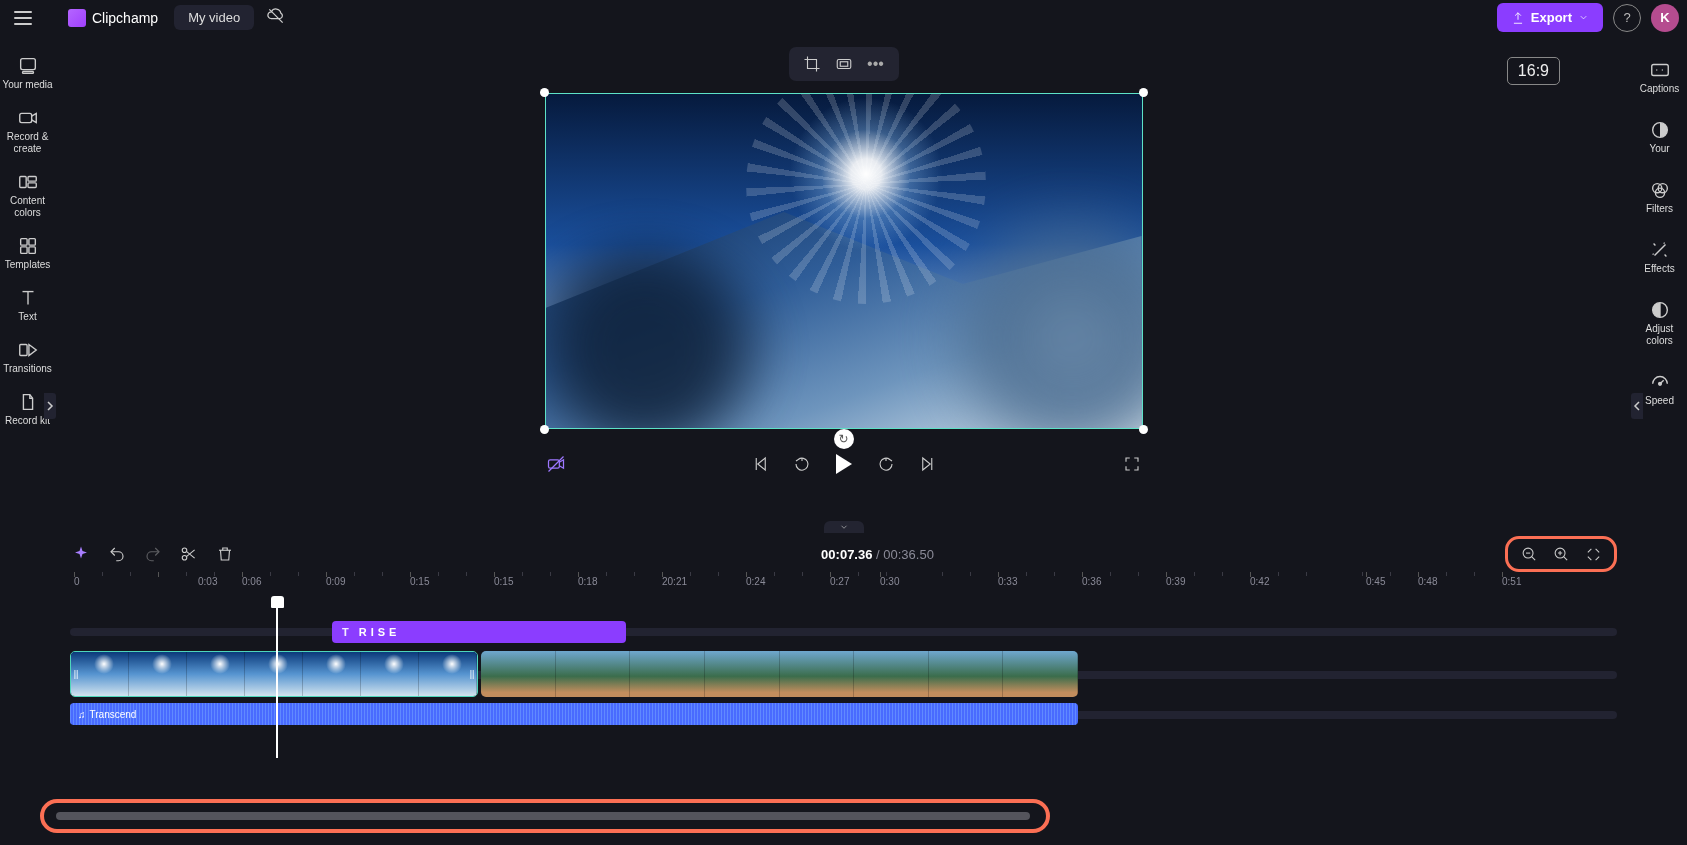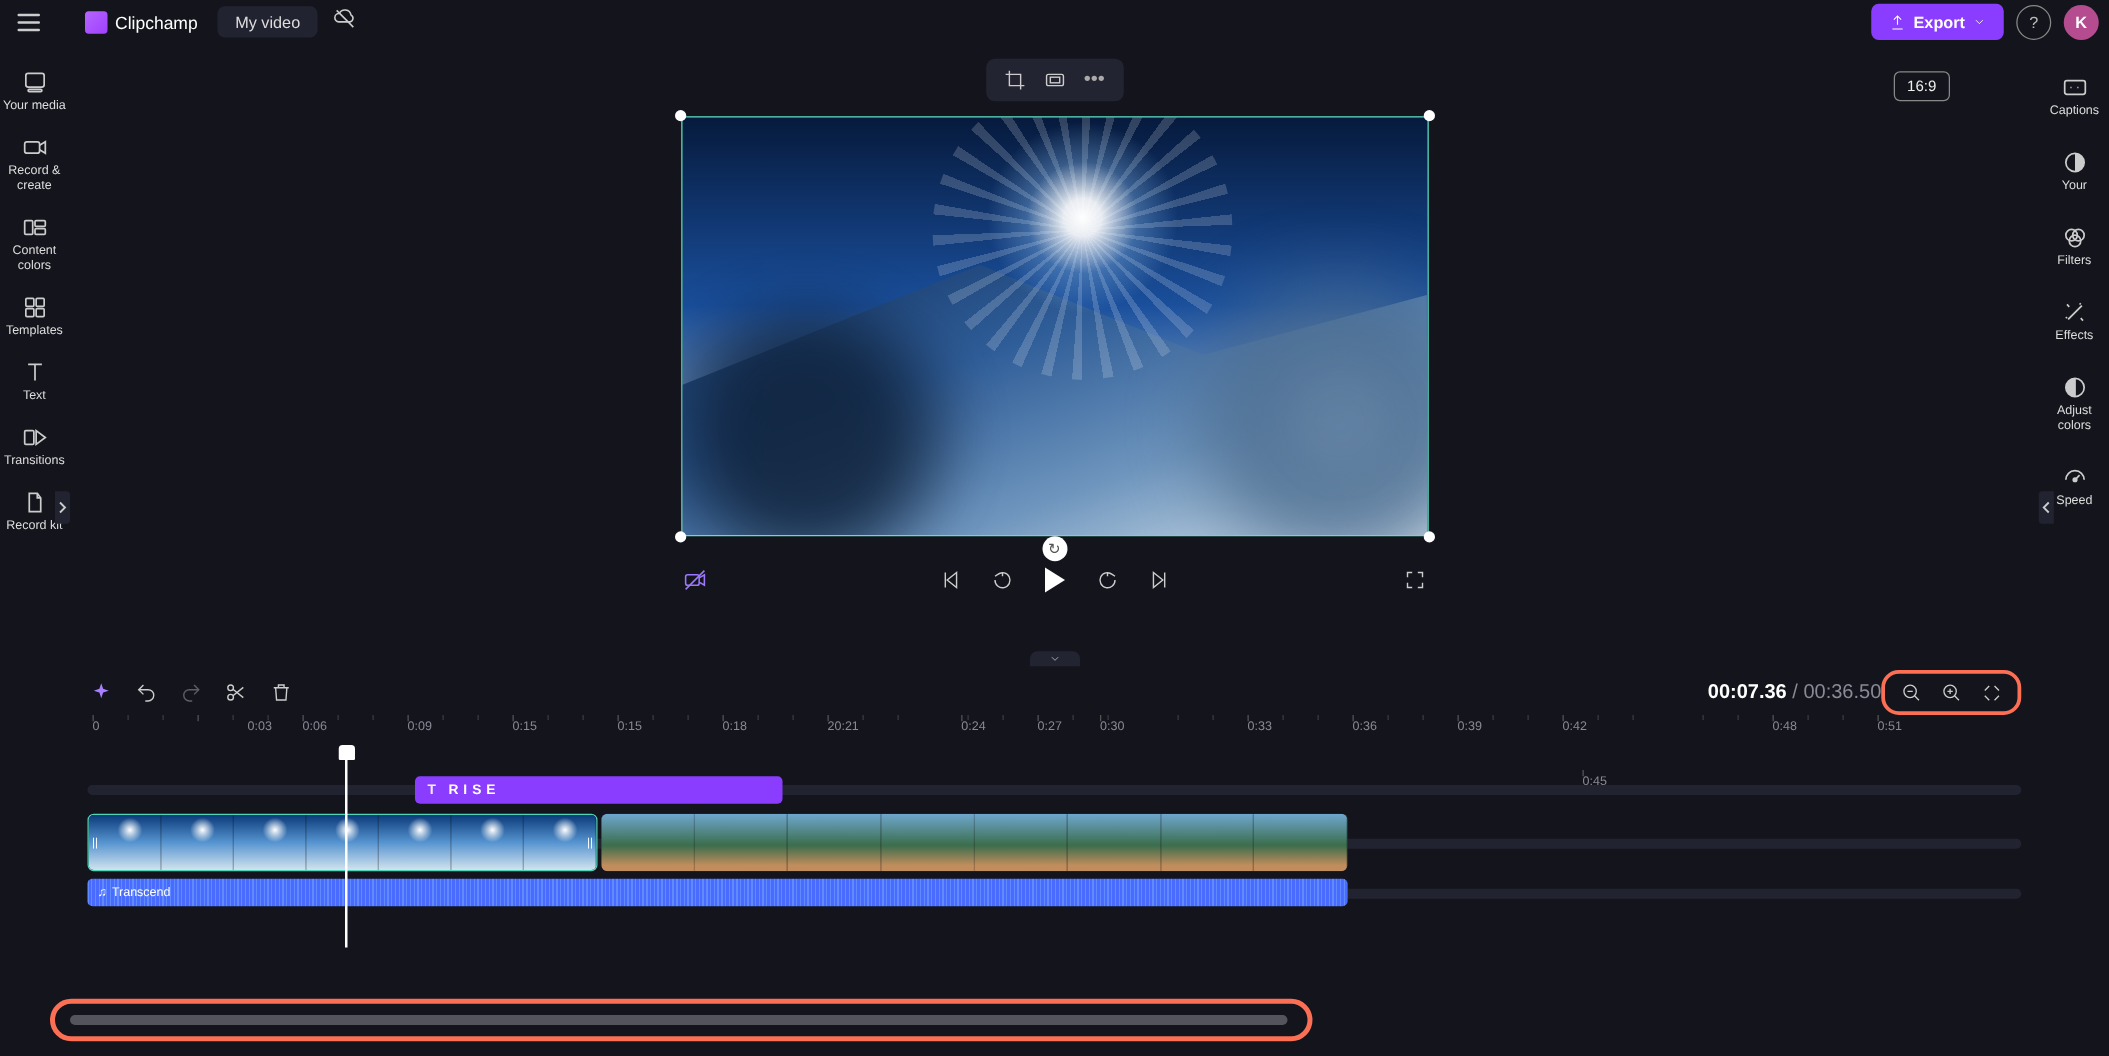--- a/index.html
+++ b/index.html
@@ -21,21 +21,21 @@
   .left-rail{width:55px;display:flex;flex-direction:column;align-items:center;padding-top:14px;gap:0;position:relative;}
   .left-rail .item{width:55px;font-size:10px;color:#ddd;text-align:center;padding:6px 0 10px;cursor:pointer;line-height:12px;}
   .left-rail .item svg{width:22px;height:22px;display:block;margin:0 auto 2px;}
   .collapse-toggle-l{position:absolute;right:-1px;top:358px;width:12px;height:26px;background:#222331;display:flex;align-items:center;justify-content:center;cursor:pointer;border-radius:0 3px 3px 0;}
   .collapse-toggle-l svg{width:12px;height:12px;}
 
   .preview-area{flex:1;display:flex;flex-direction:column;align-items:center;position:relative;padding-top:12px;}
   .preview-toolbar{display:flex;gap:14px;background:#232431;border-radius:7px;padding:8px 14px;margin-bottom:12px;}
   .preview-toolbar .tb{width:18px;height:18px;cursor:pointer;display:flex;align-items:center;justify-content:center;}
   .dots{color:#aaa;font-size:16px;line-height:4px;}
-  .ar-pill{position:absolute;right:72px;top:22px;border:1px solid #888;border-radius:5px;padding:4px 10px;font-size:12px;color:#eee;cursor:pointer;}
+  .ar-pill{position:absolute;right:72px;top:22px;border:1px solid #888;border-radius:5px;padding:4px 10px;font-size:16px;color:#eee;cursor:pointer;}
   .canvas-wrapper{position:relative;}
   .canvas{width:598px;height:336px;border:1.5px solid #5de2c7;position:relative;overflow:hidden;background:linear-gradient(180deg,#061a3d 0%,#1a4f9c 45%,#bed6ea 90%);}
   .sunflare{position:absolute;top:-10px;left:230px;width:180px;height:180px;border-radius:50%;background:radial-gradient(circle,#fff 0%,rgba(255,255,255,.9) 12%,rgba(160,210,255,.3) 35%,transparent 60%);}
   .sunrays{position:absolute;top:-30px;left:200px;width:240px;height:240px;background:repeating-conic-gradient(rgba(255,255,255,.25) 0deg 4deg,transparent 4deg 12deg);border-radius:50%;opacity:.7;}
   .mountain{position:absolute;bottom:0;left:0;right:0;height:240px;background:linear-gradient(160deg,#0f2d5a 0%,#2f5d98 40%,#6e95bd 70%,#d8e5ee 100%);clip-path:polygon(0 50%,40% 10%,70% 40%,100% 20%,100% 100%,0 100%);}
   .fgblur{position:absolute;bottom:-30px;left:-30px;width:260px;height:220px;border-radius:50%;background:radial-gradient(circle,#0e2038,#0e2038 40%,transparent 80%);filter:blur(20px);opacity:.85;}
   .fgblur2{position:absolute;bottom:-40px;right:-60px;width:260px;height:260px;border-radius:50%;background:radial-gradient(circle,#6c8bab,#4a6b8e 40%,transparent 80%);filter:blur(26px);opacity:.9;}
   .handle{width:9px;height:9px;background:#fff;border-radius:50%;position:absolute;}
   .h-tl{top:-5px;left:-5px;} .h-tr{top:-5px;right:-5px;} .h-bl{bottom:-5px;left:-5px;} .h-br{bottom:-5px;right:-5px;}
   .rotate-handle{position:absolute;bottom:-20px;left:50%;transform:translateX(-50%);width:20px;height:20px;border-radius:50%;background:#fff;color:#555;display:flex;align-items:center;justify-content:center;font-size:12px;}
@@ -49,21 +49,21 @@
   .right-rail .item{width:55px;font-size:10px;color:#ddd;text-align:center;padding:8px 0 16px;cursor:pointer;line-height:12px;}
   .right-rail .item svg{width:22px;height:22px;display:block;margin:0 auto 2px;}
   .collapse-toggle-r{position:absolute;left:-1px;top:358px;width:12px;height:26px;background:#222331;display:flex;align-items:center;justify-content:center;cursor:pointer;border-radius:3px 0 0 3px;}
   .collapse-toggle-r svg{width:12px;height:12px;}
 
   .timeline-section{height:315px;display:flex;flex-direction:column;position:relative;}
   .tl-collapse{position:absolute;left:50%;top:-9px;width:40px;height:12px;background:#232431;border-radius:6px 6px 0 0;display:flex;align-items:center;justify-content:center;cursor:pointer;transform:translateX(-50%);}
   .tl-toolbar{height:36px;display:flex;align-items:center;padding:0 70px;margin-top:6px;}
   .tl-tool{width:22px;height:22px;margin-right:14px;cursor:pointer;display:flex;align-items:center;justify-content:center;}
   .tl-tool.ai svg path{fill:#a97fff;}
-  .timecode{flex:1;text-align:right;font-size:16px;}
+  .timecode{flex:1;text-align:center;font-size:13px;}
   .timecode .current{color:#fff;font-weight:600;}
   .timecode .total{color:#8a8a97;}
   .zoom-group{display:flex;gap:10px;align-items:center;border:3px solid #fb6f54;border-radius:14px;padding:4px 10px;}
   .ruler{height:26px;position:relative;margin:0 70px;font-size:10px;color:#8a8a97;}
   .tick-major{position:absolute;top:4px;}
   .tick-major::before{content:"";position:absolute;left:0;top:-4px;width:1px;height:5px;background:#555;}
   .tick-minor{position:absolute;top:0;width:1px;height:4px;background:#3a3a44;}
   .playhead{position:absolute;top:0;bottom:0;width:2px;background:#fff;left:278px;z-index:10;}
   .playhead::before{content:"";position:absolute;top:-2px;left:-5.5px;width:13px;height:12px;background:#fff;border-radius:3px 3px 1px 1px;}
   .tracks{position:relative;margin:0 70px;height:160px;}
@@ -399,42 +399,42 @@
       <div class="tick-minor" style="left: 396px;"></div>
       <div class="tick-major" style="left: 424px;">0:15</div>
       <div class="tick-minor" style="left: 452px;"></div>
       <div class="tick-minor" style="left: 480px;"></div>
       <div class="tick-major" style="left: 508px;">0:18</div>
       <div class="tick-minor" style="left: 536px;"></div>
       <div class="tick-minor" style="left: 564px;"></div>
       <div class="tick-major" style="left: 592px;">20:21</div>
       <div class="tick-minor" style="left: 620px;"></div>
       <div class="tick-minor" style="left: 648px;"></div>
-      <div class="tick-major" style="left: 699px;">0:24</div>
+      <div class="tick-major" style="left: 676px;">0:24</div>
       <div class="tick-minor" style="left: 704px;"></div>
       <div class="tick-minor" style="left: 732px;"></div>
       <div class="tick-major" style="left: 760px;">0:27</div>
       <div class="tick-minor" style="left: 788px;"></div>
       <div class="tick-minor" style="left: 816px;"></div>
       <div class="tick-major" style="left: 810px;">0:30</div>
       <div class="tick-minor" style="left: 872px;"></div>
       <div class="tick-minor" style="left: 900px;"></div>
       <div class="tick-major" style="left: 928px;">0:33</div>
       <div class="tick-minor" style="left: 956px;"></div>
       <div class="tick-minor" style="left: 984px;"></div>
       <div class="tick-major" style="left: 1012px;">0:36</div>
       <div class="tick-minor" style="left: 1040px;"></div>
       <div class="tick-minor" style="left: 1068px;"></div>
       <div class="tick-major" style="left: 1096px;">0:39</div>
       <div class="tick-minor" style="left: 1124px;"></div>
       <div class="tick-minor" style="left: 1152px;"></div>
       <div class="tick-major" style="left: 1180px;">0:42</div>
       <div class="tick-minor" style="left: 1208px;"></div>
       <div class="tick-minor" style="left: 1236px;"></div>
-      <div class="tick-major" style="left: 1196px; margin-top: 44px;">0:45</div>
+      <div class="tick-major" style="left: 1296px;">0:45</div>
       <div class="tick-minor" style="left: 1292px;"></div>
       <div class="tick-minor" style="left: 1320px;"></div>
       <div class="tick-major" style="left: 1348px;">0:48</div>
       <div class="tick-minor" style="left: 1376px;"></div>
       <div class="tick-minor" style="left: 1404px;"></div>
       <div class="tick-major" style="left: 1432px;">0:51</div>
     </div>
   <div class="tracks">
     <div class="playhead" style="left:206px"></div>
     <div class="row-bg" style="top:30px"></div>

